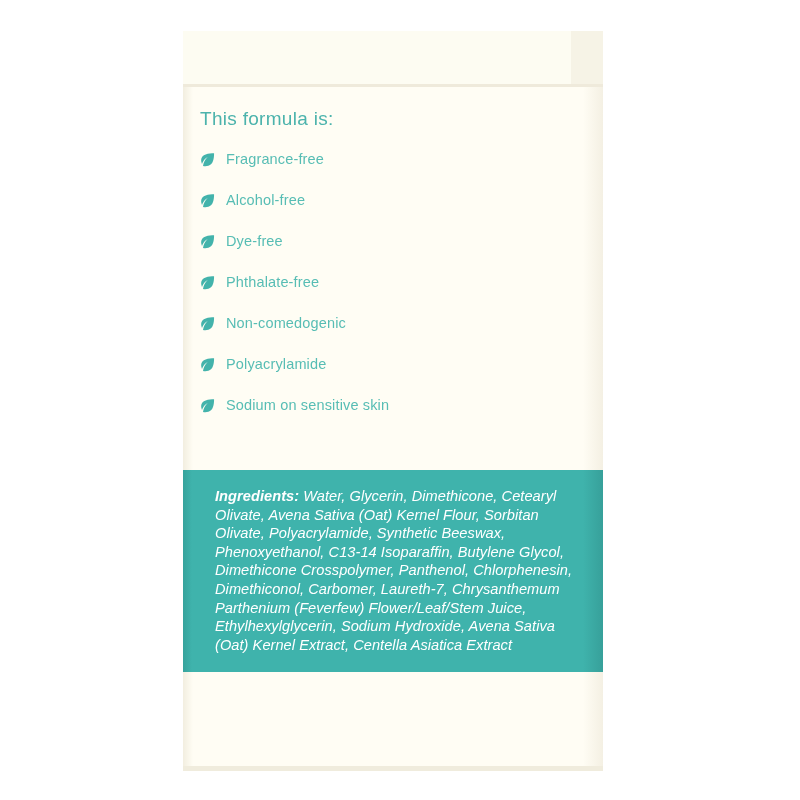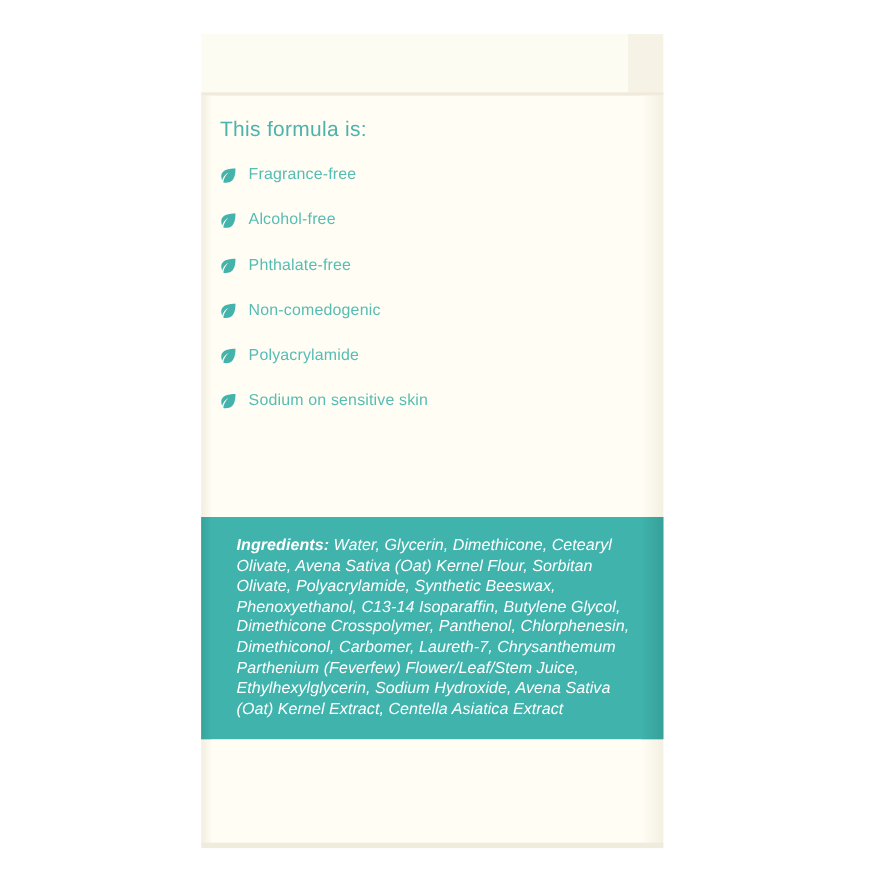--- a/index.html
+++ b/index.html
@@ -184,20 +184,26 @@
       </div>
 
 
       <div class="claim-row">
         <svg class="leaf-icon" viewBox="0 0 16 16">
           <path d="M15 1.2C9.6 1.2 1.2 2.2 1.2 8.6c0 2.3 1 4.2 1 4.2S3.4 7.6 8.3 5.2C5.6 7.6 3.6 11 3.2 14.8c2.6 0.6 6.2 0.4 8.8-2.1C15.4 9.4 15 1.2 15 1.2z" fill="#43b3ab"></path>
         </svg>
         <span class="claim-label">Alcohol-free</span>
       </div>
 
+      <div class="claim-row">
+        <svg class="leaf-icon" viewBox="0 0 16 16">
+          <path d="M15 1.2C9.6 1.2 1.2 2.2 1.2 8.6c0 2.3 1 4.2 1 4.2S3.4 7.6 8.3 5.2C5.6 7.6 3.6 11 3.2 14.8c2.6 0.6 6.2 0.4 8.8-2.1C15.4 9.4 15 1.2 15 1.2z" fill="#43b3ab"></path>
+        </svg>
+        <span class="claim-label">Dye-free</span>
+      </div>
 
       <div class="claim-row">
         <svg class="leaf-icon" viewBox="0 0 16 16">
           <path d="M15 1.2C9.6 1.2 1.2 2.2 1.2 8.6c0 2.3 1 4.2 1 4.2S3.4 7.6 8.3 5.2C5.6 7.6 3.6 11 3.2 14.8c2.6 0.6 6.2 0.4 8.8-2.1C15.4 9.4 15 1.2 15 1.2z" fill="#43b3ab"></path>
         </svg>
         <span class="claim-label">Phthalate-free</span>
       </div>
 
       <div class="claim-row">
         <svg class="leaf-icon" viewBox="0 0 16 16">

